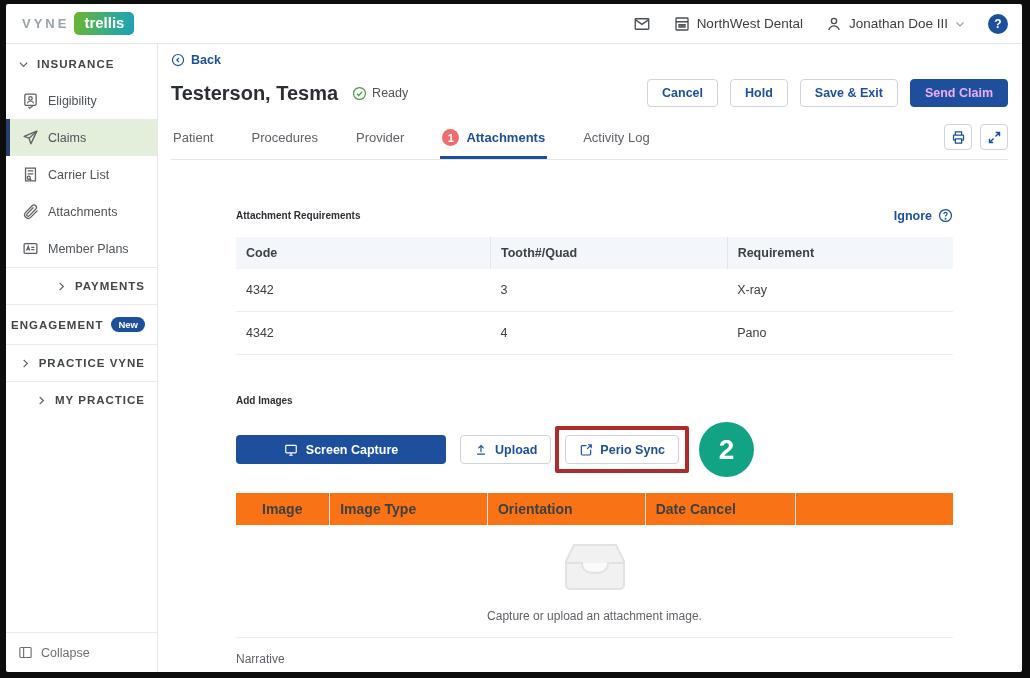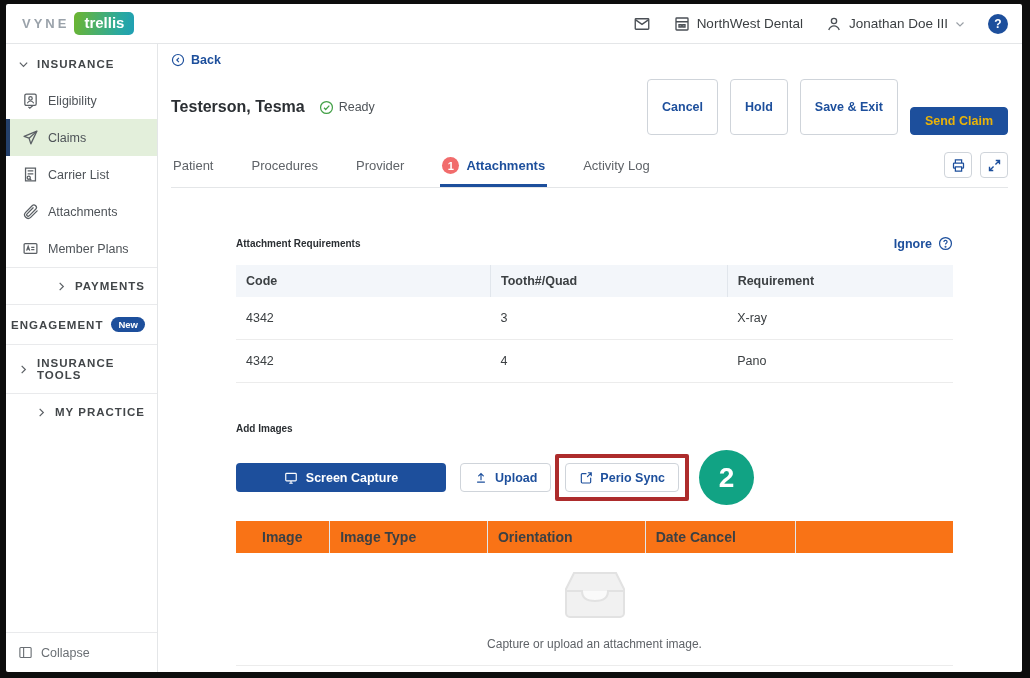--- a/index.html
+++ b/index.html
@@ -47,27 +47,27 @@
                    color:#6a6f74; font-size:12.5px; cursor:pointer; }
   .side-collapse .si-icon { width:15px; height:15px; }
   .side-collapse .si-icon svg { width:100%; height:100%; }
 
   
   .main { flex:1; display:flex; flex-direction:column; min-width:0; }
   .main-header { padding:9px 14px 0 13px; }
   .back-link { display:inline-flex; align-items:center; gap:6px; color:#1d4f9c; font-size:12.5px; font-weight:bold; cursor:pointer; }
   .back-link .bk { width:14px; height:14px; }
   .title-row { display:flex; align-items:center; margin-top:8px; }
-  .patient-name { font-size:16px; font-weight:bold; color:#2b2f33; }
+  .patient-name { font-size:20px; font-weight:bold; color:#2b2f33; }
   .ready-badge { display:inline-flex; align-items:center; gap:5px; margin-left:14px; color:#4e5358; font-size:12.5px; }
   .ready-badge .rb { width:15px; height:15px; color:#43a047; }
   .action-btns { margin-left:auto; display:flex; gap:12px; }
   .btn { font-family:inherit; font-size:12.5px; font-weight:bold; border-radius:4px; padding:6px 14px; cursor:pointer; }
   .btn-outline { background:#fff; color:#1d4f9c; border:1px solid #cfd4da; }
-  .btn-solid { background:#1d4f9c; color:#eab308; border:1px solid #1d4f9c;margin-top:28px; }
+  .btn-solid { background:#1d4f9c; color:#f0abfc; border:1px solid #1d4f9c; }
 
   .tabs-row { display:flex; align-items:center; margin-top:14px; border-bottom:1px solid #e4e6e8; padding-bottom:0; }
   .tab { padding:8px 2px 10px; margin-right:34px; font-size:13px; color:#5f6368; cursor:pointer; display:flex; align-items:center; gap:7px; border-bottom:3px solid transparent; }
   .tab.active { color:#1d4f9c; font-weight:bold; border-bottom:3px solid #1d4f9c; }
   .tab-badge { width:17px; height:17px; border-radius:50%; background:#f16c6c; color:#fff; font-size:11px; font-weight:bold;
                display:flex; align-items:center; justify-content:center; }
   .tab-tools { margin-left:auto; display:flex; gap:8px; padding-bottom:6px; }
   .icon-btn { width:28px; height:26px; border:1px solid #cfd4da; border-radius:4px; background:#fff; color:#1d4f9c;
               display:flex; align-items:center; justify-content:center; cursor:pointer; }
   .icon-btn svg { width:15px; height:15px; }
@@ -234,21 +234,21 @@
         </span>
         <span>ENGAGEMENT</span>
         <span class="new-badge">New</span>
       </div>
       <div class="side-section">
         <span class="chev">
           <svg viewBox="0 0 24 24" fill="none" stroke="currentColor" stroke-width="2.6">
                 <path d="M8 4l8 8-8 8"></path>
               </svg>
         </span>
-        <span>INSURANCE TOOLS</span>
+        <span>PRACTICE VYNE</span>
       </div>
       <div class="side-section">
         <span class="chev">
           <svg viewBox="0 0 24 24" fill="none" stroke="currentColor" stroke-width="2.6">
                 <path d="M8 4l8 8-8 8"></path>
               </svg>
         </span>
         <span>MY PRACTICE</span>
       </div>
 

